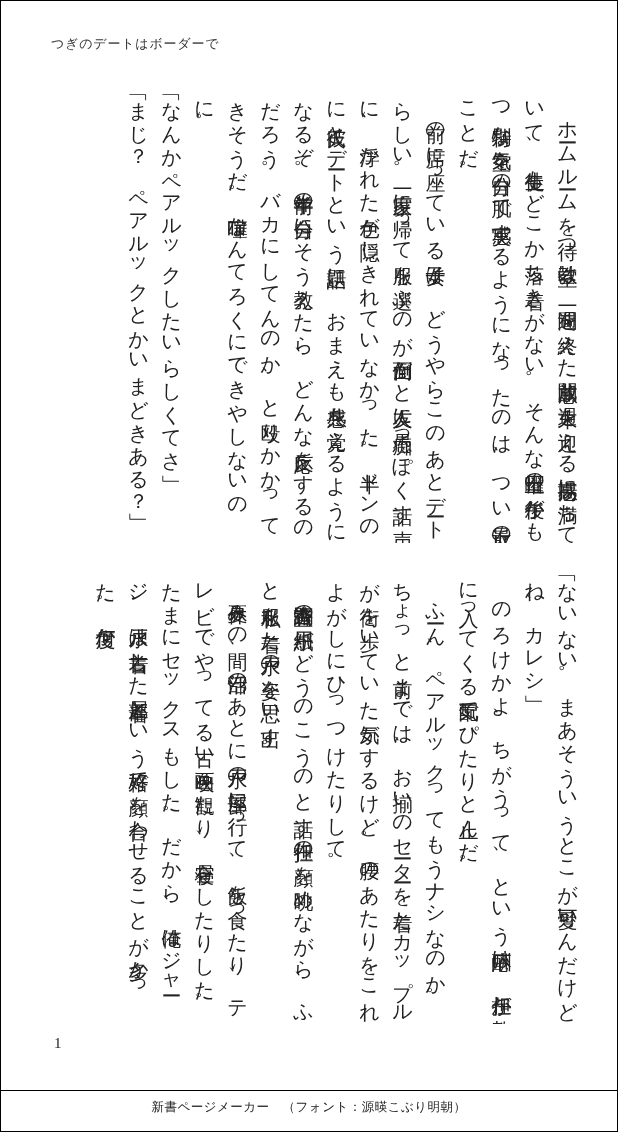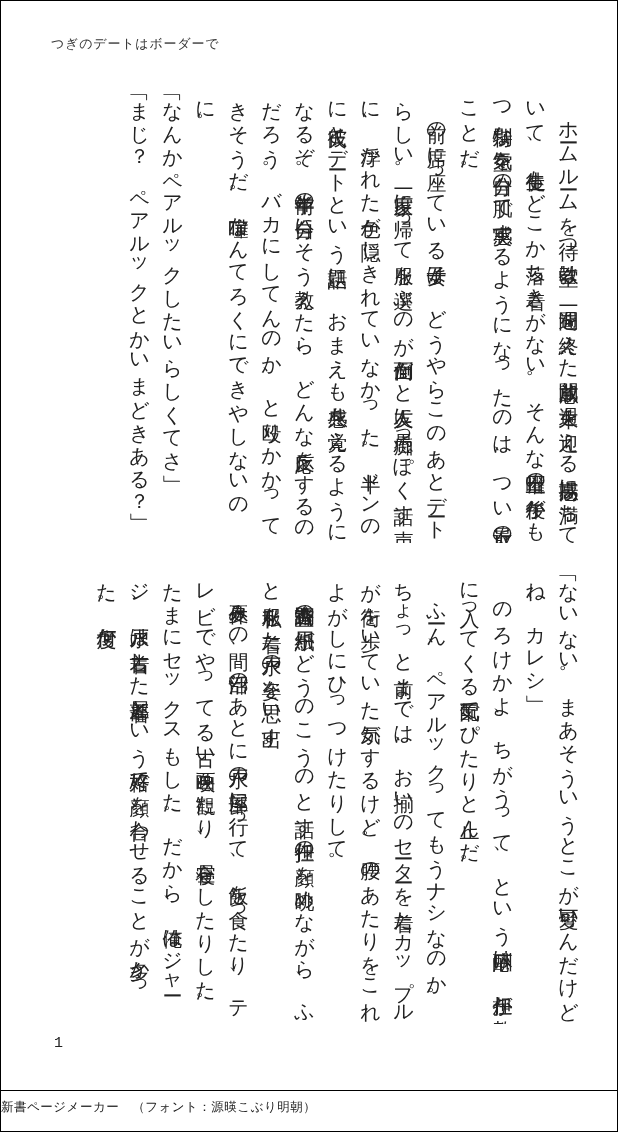--- a/index.html
+++ b/index.html
@@ -5,21 +5,21 @@
   html, body { margin: 0; padding: 0; background: #ffffff; }
 
   .page {
     position: relative;
     width: 618px;
     height: 1132px;
     box-sizing: border-box;
     background: #ffffff;
     border: 1px solid #000000;
     overflow: hidden;
-    font-family: Liberation Mono, monospace;
+    font-family: Liberation Serif, serif;
     color: #222222;
   }
 
   .header-title {
     position: absolute;
     top: 34px;
     left: 50px;
     font-size: 13px;
     letter-spacing: 0.8px;
     color: #333333;
@@ -61,21 +61,21 @@
     right: 0;
     height: 0;
     border-top: 1px solid #000000;
   }
 
   .footer-credit {
     position: absolute;
     top: 1098px;
     left: 0;
     right: 0;
-    text-align: left;
+    text-align: center;
     font-size: 12.5px;
     letter-spacing: 0.5px;
     color: #222222;
     white-space: nowrap;
   }
 </style>
 </head>
 <body>
 
 <div class="page">

